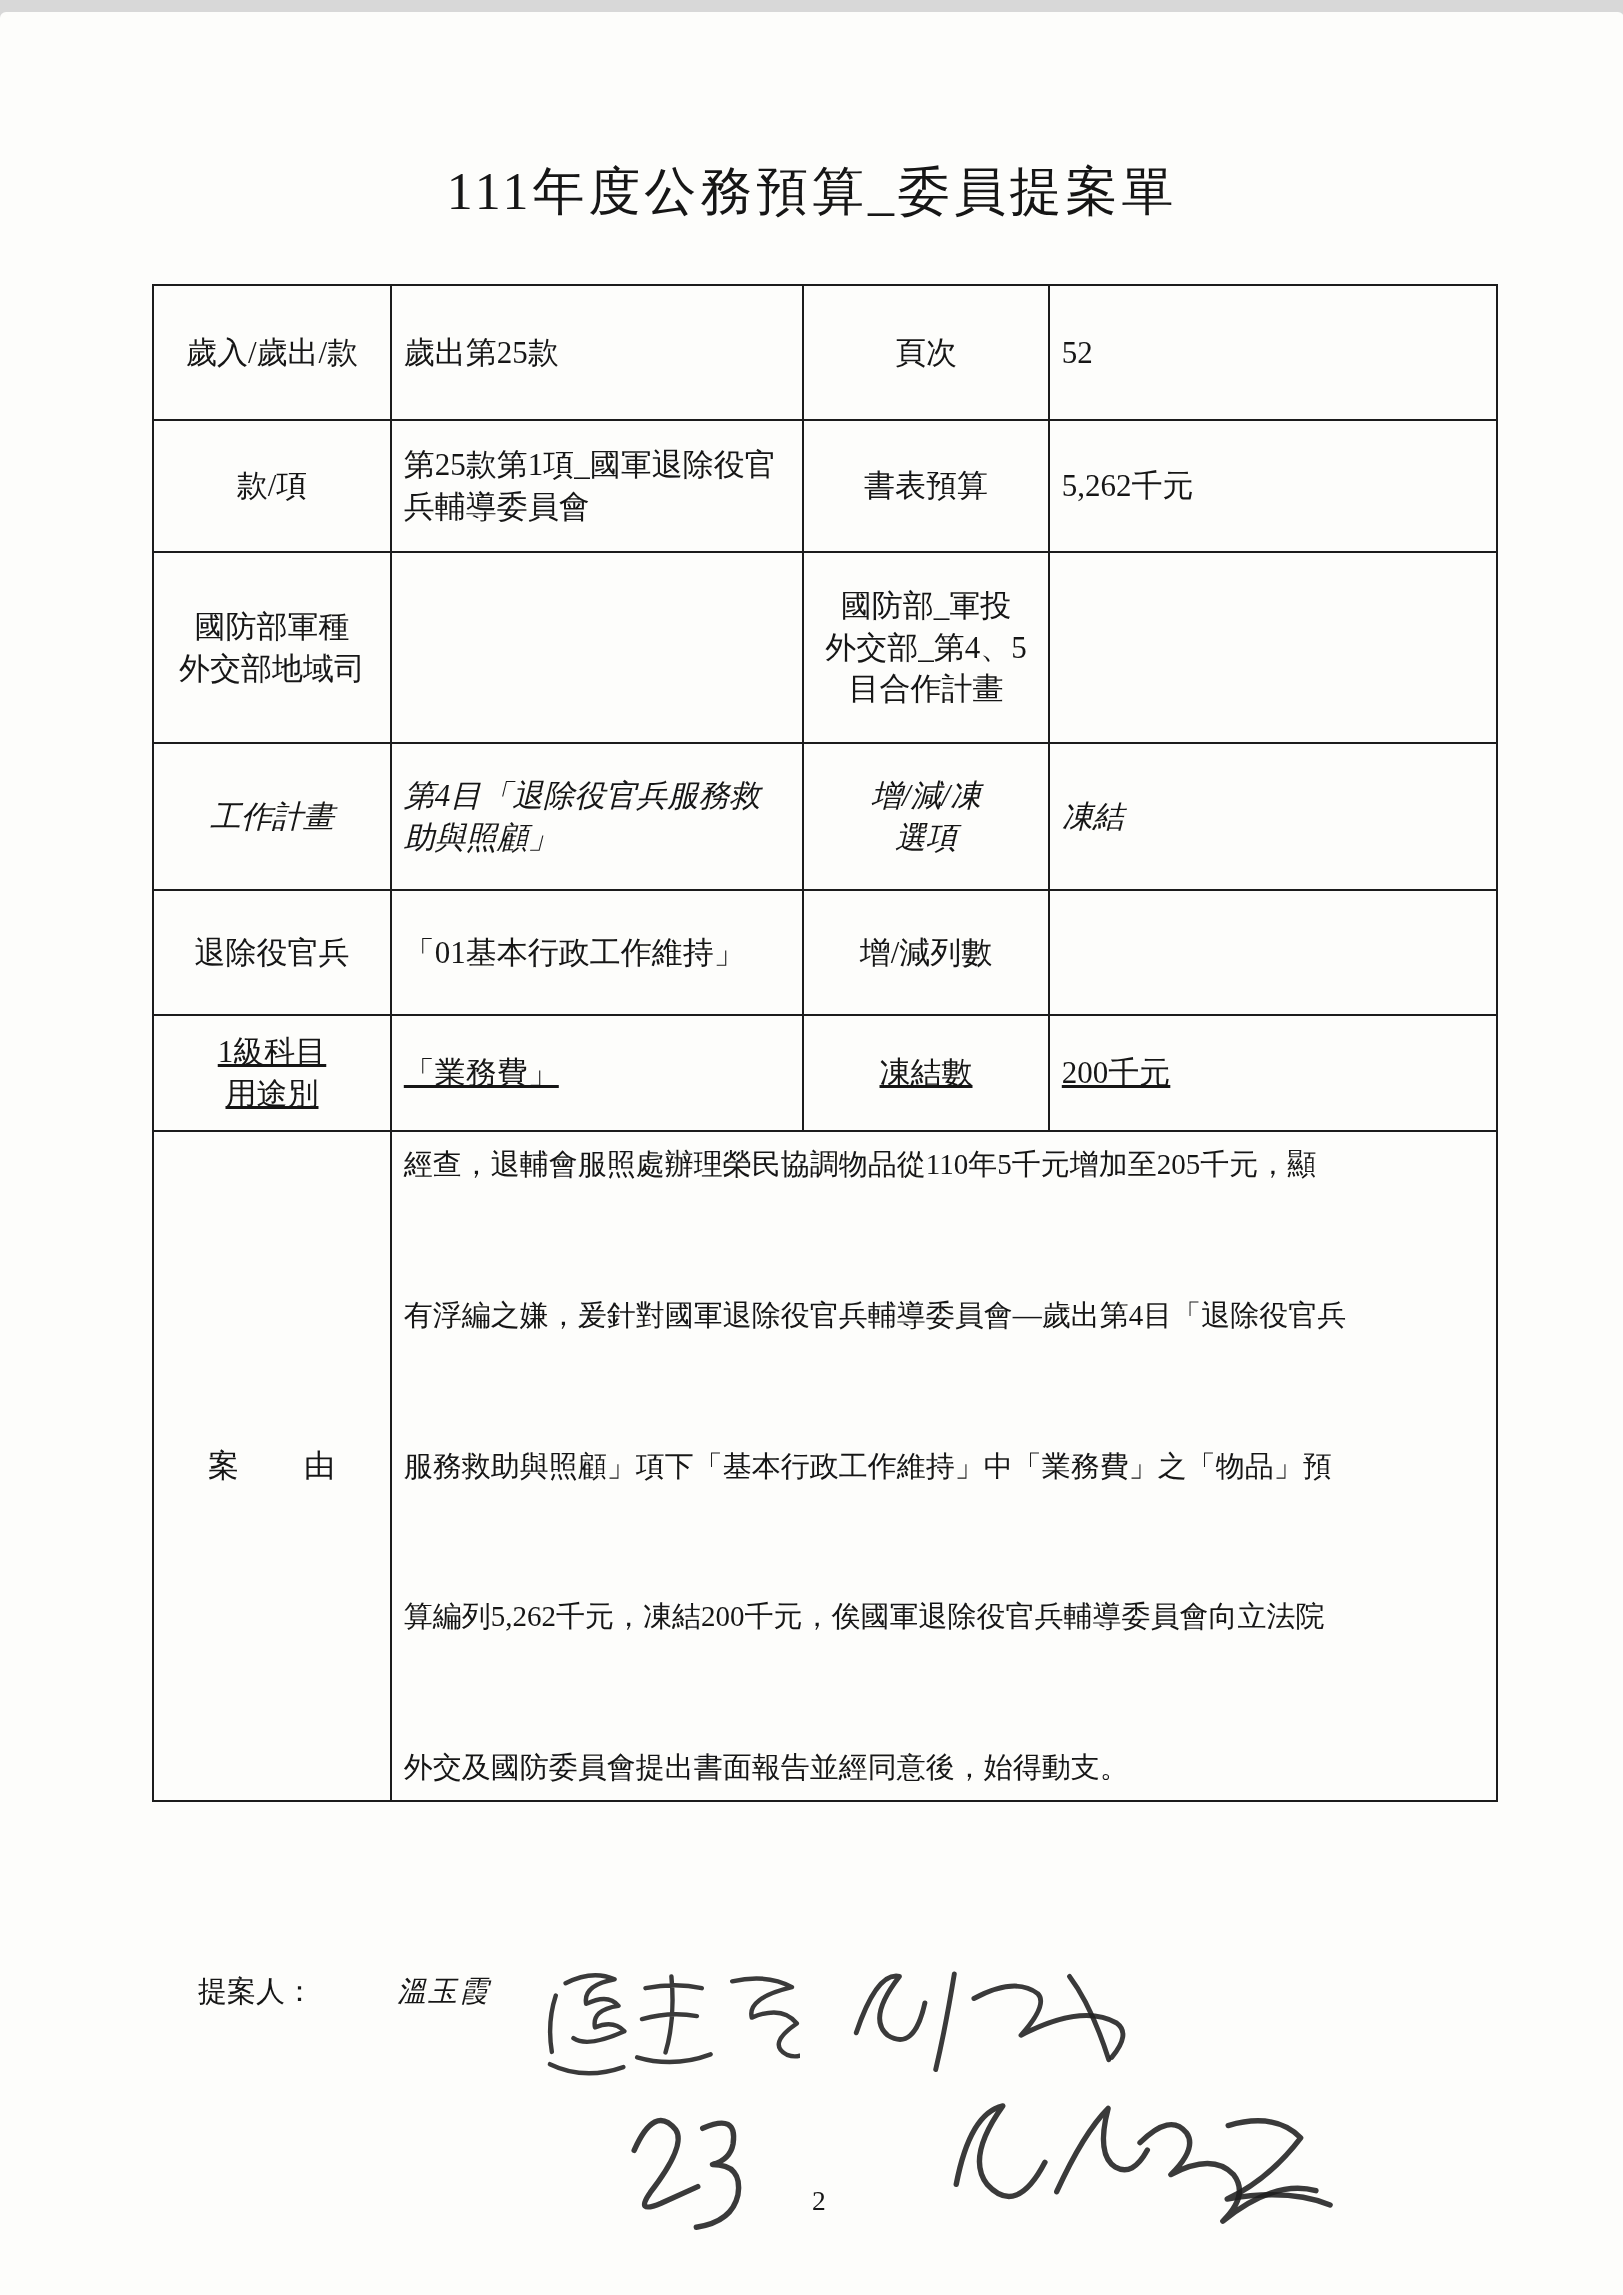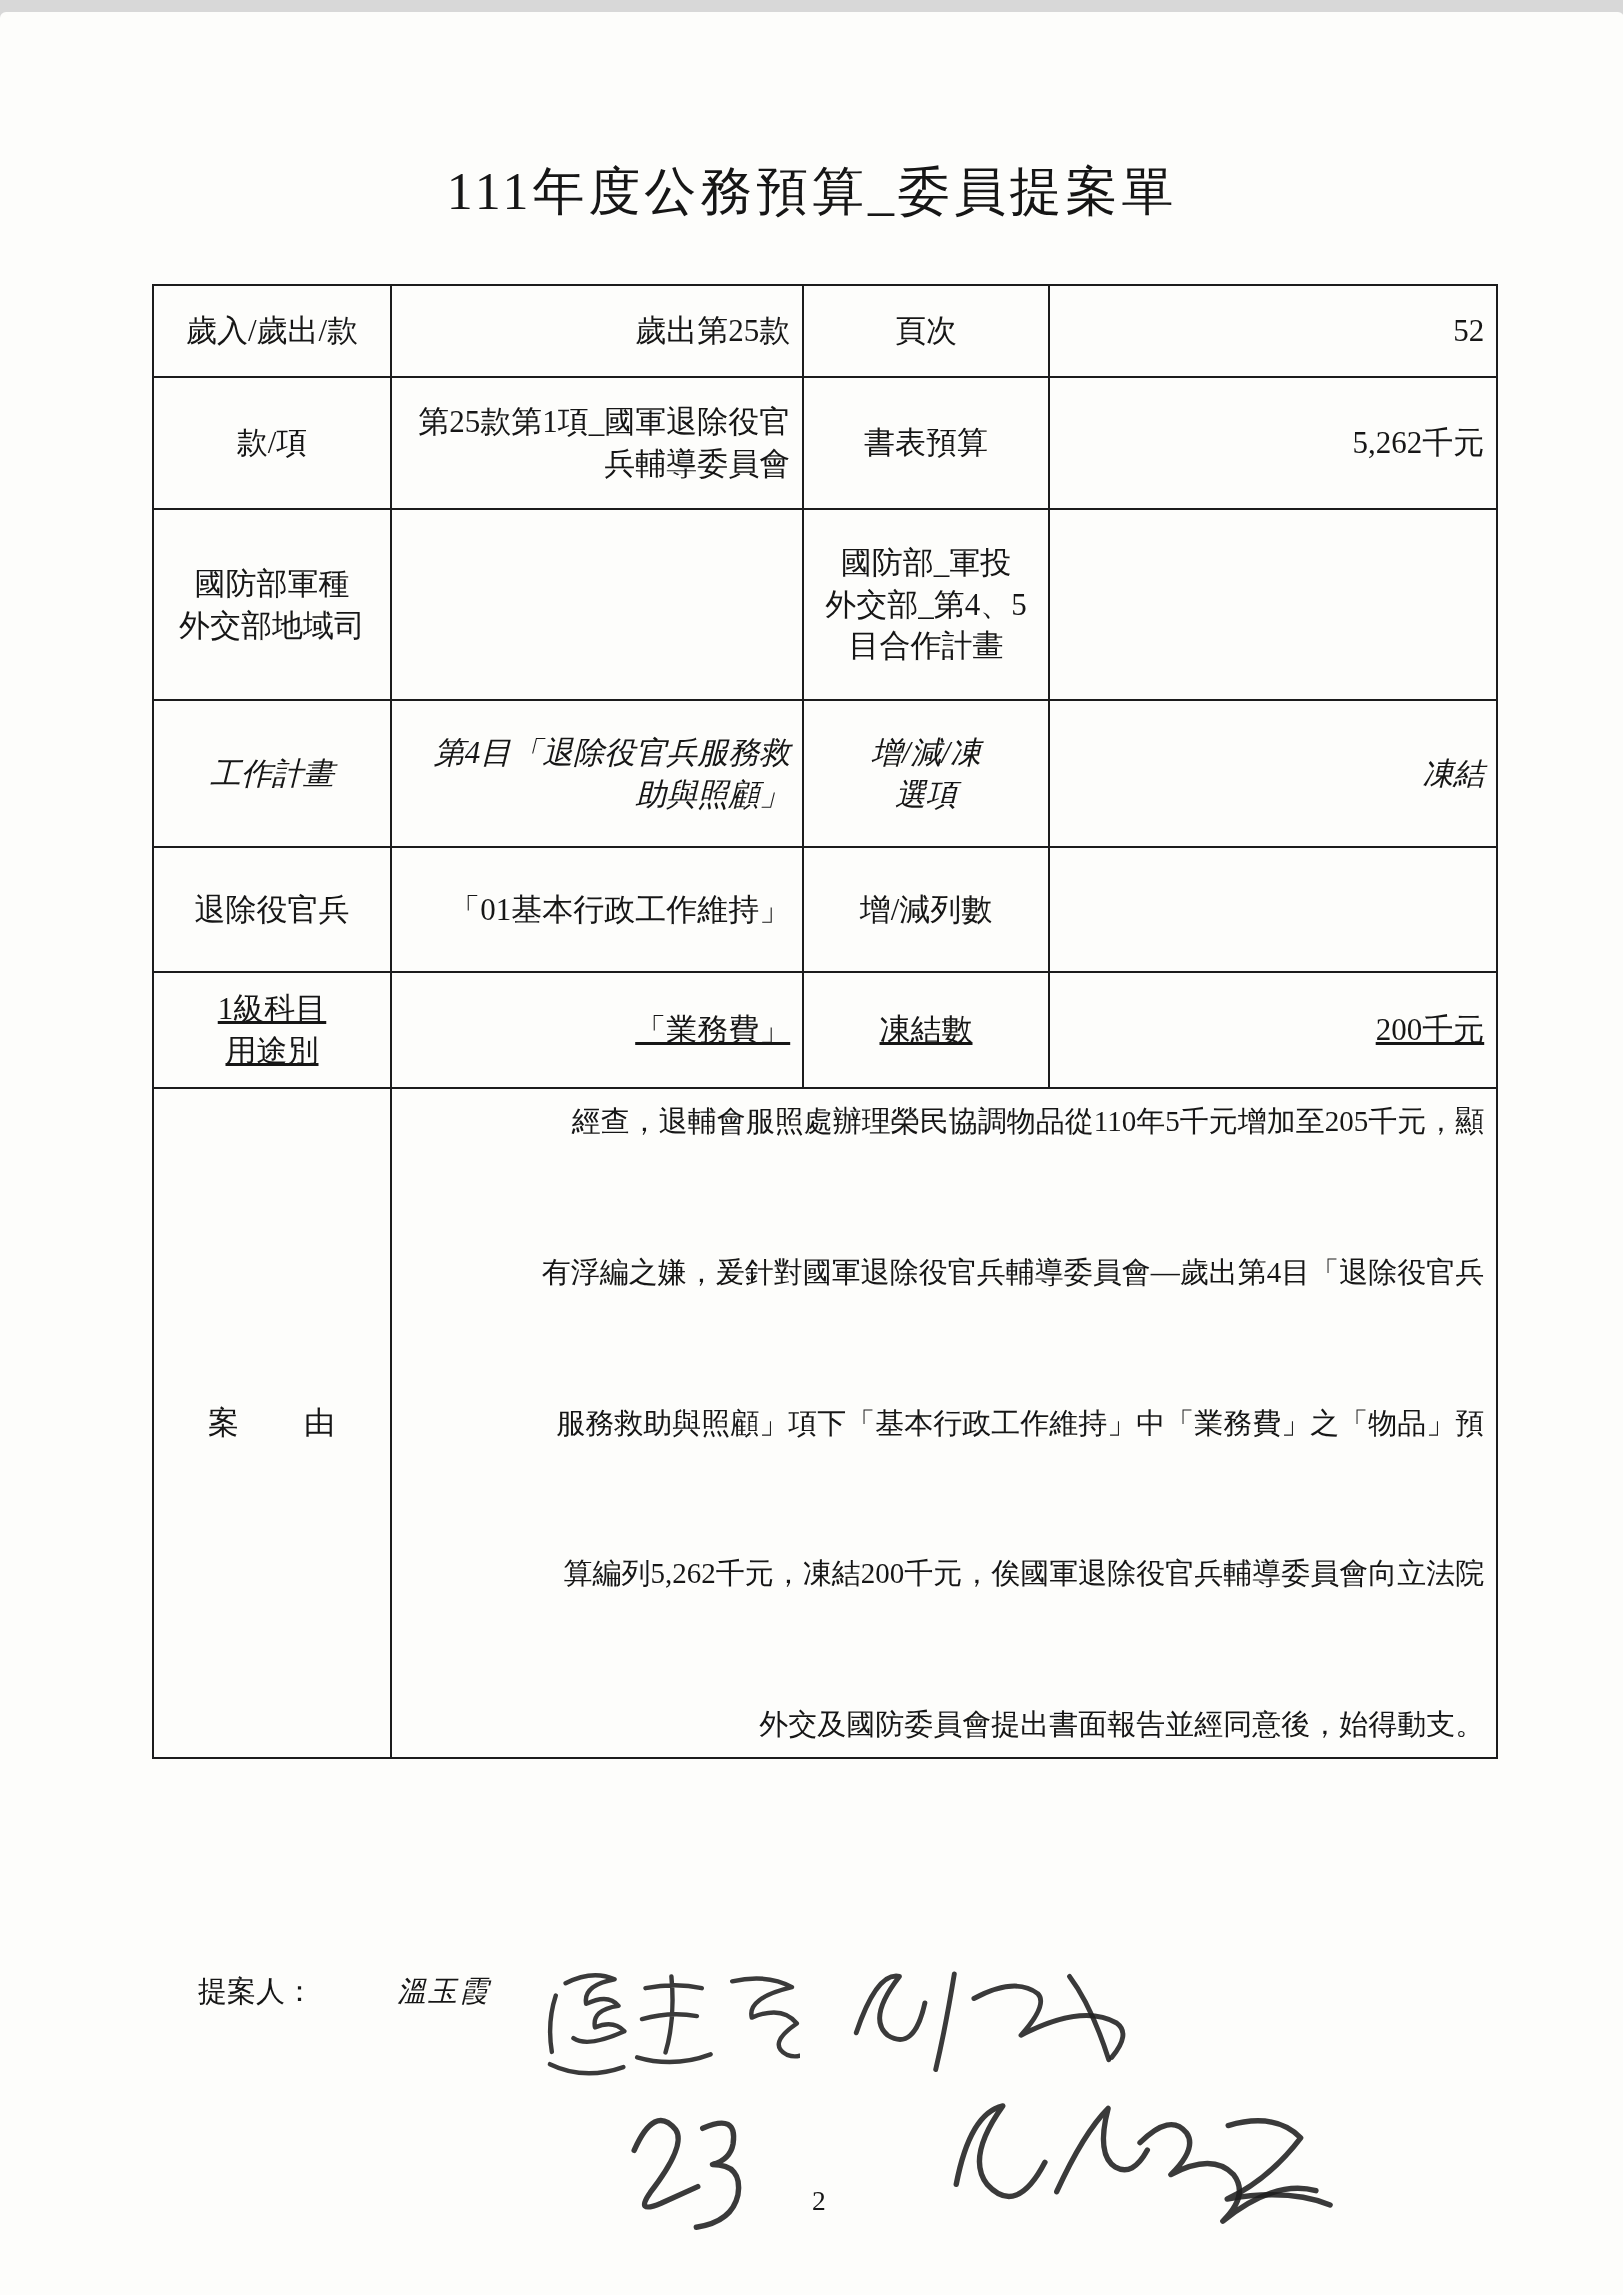--- a/index.html
+++ b/index.html
@@ -38,23 +38,23 @@
     font-size: 31px;
     padding: 4.9px 11.8px;
     vertical-align: middle;
     line-height: 1.35;
   }
   td.label-cell {
     text-align: center;
     white-space: pre-line;
   }
   td.value-cell {
-    text-align: right;
-  }
-  tr.r1 { height: 92px; padding-left: 28px; }
+    text-align: left;
+  }
+  tr.r1 { height: 135px; padding-left: 28px; }
   tr.r2 { height: 132px; }
   tr.r3 { height: 191px; }
   tr.r4 { height: 147px; font-style: italic; }
   tr.r5 { height: 125px; }
   tr.r6 { height: 116px; text-decoration: underline; }
   tr.r7 { height: 132px; }
   tr.r8 { height: 670px; }
   td.case-label {
     text-align: center;
     letter-spacing: 1px;

